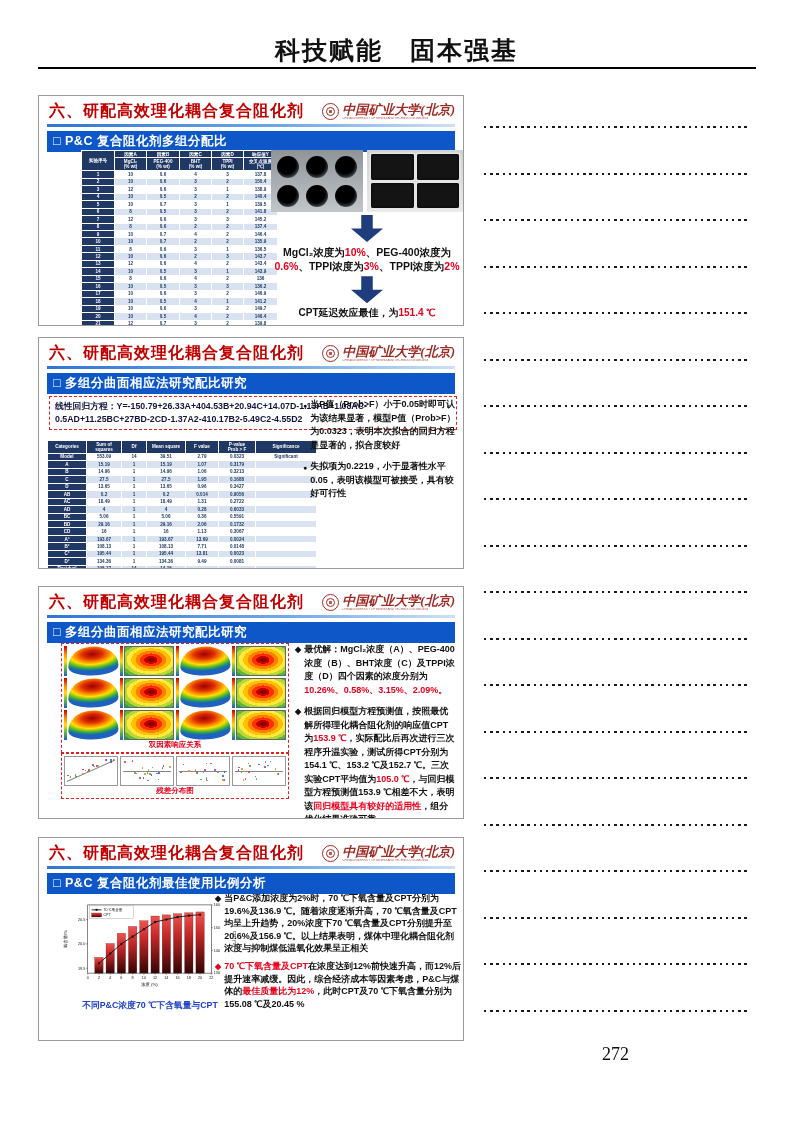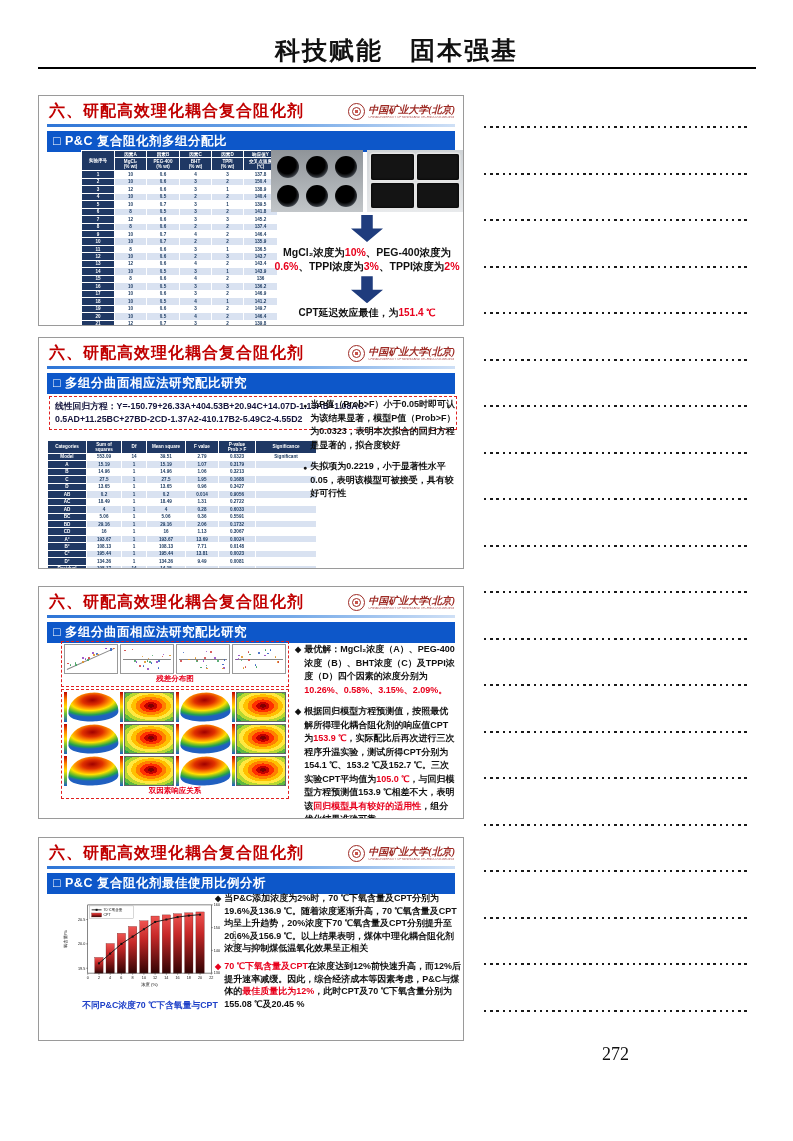--- a/index.html
+++ b/index.html
@@ -12,21 +12,21 @@
     font-family:"Liberation Serif",serif;font-size:25px;font-weight:bold;letter-spacing:2px;}
   .header-rule{position:absolute;top:67px;left:38px;width:718px;border-top:2px solid #000;}
 
   
   .slide{position:absolute;left:38px;width:424px;background:#fff;border:1px solid #9a9a9a;overflow:hidden;}
   .slide-head{display:flex;justify-content:space-between;align-items:flex-start;padding:5px 8px 1px 10px;}
   .slide-title{color:#c00000;font-weight:900;font-size:16px;letter-spacing:1px;white-space:nowrap;}
   .logo{display:flex;align-items:center;gap:3px;padding-top:2px;}
   .emblem{width:15px;height:15px;border-radius:50%;border:1.4px solid #9e2b25;position:relative;background:#fff;flex:0 0 auto;}
   .emblem::after{content:"";position:absolute;left:3px;top:3px;right:3px;bottom:3px;border-radius:50%;border:1px solid #9e2b25;background:radial-gradient(circle,#c8524a 30%,#fff 32%);}
-  .logo-cn{color:#9e2b25;font-family:"Liberation Serif",serif;font-style:italic;font-weight:bold;font-size:10px;white-space:nowrap;line-height:1;}
+  .logo-cn{color:#9e2b25;font-family:"Liberation Serif",serif;font-style:italic;font-weight:bold;font-size:13px;white-space:nowrap;line-height:1;}
   .logo-en{color:#b05050;font-size:3px;line-height:1;margin-top:1px;white-space:nowrap;overflow:hidden;}
   .title-rule{height:3px;margin:1px 8px 0;background:linear-gradient(90deg,#2e75d6,#74a9e8 60%,#cfe0f6);}
   .band{margin:4px 8px 0;background:#0d57c9;color:#fff;font-weight:bold;font-size:12.5px;padding:2px 6px;letter-spacing:0.5px;}
   .content{position:absolute;left:8px;right:8px;top:54px;bottom:3px;}
 
   
   .dtab{border-collapse:collapse;table-layout:fixed;width:100%;}
   .dtab th,.dtab td{font-size:4.6px;font-weight:bold;text-align:center;padding:0.6px 1px;
      color:#17365d;white-space:pre-line;line-height:1.15;border:0.4px solid #fff;overflow:hidden;}
   .dtab th{background:#1f3864;color:#fff;}
@@ -532,20 +532,73 @@
       <span>
         <div class="logo-cn">中国矿业大学(北京)</div>
         <div class="logo-en">CHINA UNIVERSITY OF MINING AND TECHNOLOGY-BEIJING</div>
       </span>
     </div>
   </div>
   <div class="title-rule"></div>
   <div class="band">□ 多组分曲面相应法研究配比研究</div>
   <div class="content">
     <div class="s3-left">
+      <div class="dashed-box" style="margin-top:2px;">
+        <div class="resp-grid">
+          <div class="pcell">
+              <div class="cbar"></div>
+              <div class="surf"></div>
+            </div>
+          <div class="pcell">
+              <div class="cbar"></div>
+              <div class="cont"></div>
+            </div>
+          <div class="pcell">
+              <div class="cbar"></div>
+              <div class="surf"></div>
+            </div>
+          <div class="pcell">
+              <div class="cbar"></div>
+              <div class="cont"></div>
+            </div>
+          <div class="pcell">
+              <div class="cbar"></div>
+              <div class="surf"></div>
+            </div>
+          <div class="pcell">
+              <div class="cbar"></div>
+              <div class="cont"></div>
+            </div>
+          <div class="pcell">
+              <div class="cbar"></div>
+              <div class="surf"></div>
+            </div>
+          <div class="pcell">
+              <div class="cbar"></div>
+              <div class="cont"></div>
+            </div>
+          <div class="pcell">
+              <div class="cbar"></div>
+              <div class="surf"></div>
+            </div>
+          <div class="pcell">
+              <div class="cbar"></div>
+              <div class="cont"></div>
+            </div>
+          <div class="pcell">
+              <div class="cbar"></div>
+              <div class="surf"></div>
+            </div>
+          <div class="pcell">
+              <div class="cbar"></div>
+              <div class="cont"></div>
+            </div>
+        </div>
+        <div class="panel-label">双因素响应关系</div>
+      </div>
       <div class="dashed-box">
         <div class="scatter-row">
           <div class="mini-scatter">
               <div class="tline" style="left: 4%; bottom: 12%; width: 100%; transform: rotate(-24deg); transform-origin: left bottom;"></div>
               <div class="dot" style="left: 4%; top: 63.4%; background: rgb(208, 64, 64);"></div>
               <div class="dot" style="left: 86.9521%; top: 9.28%; background: rgb(48, 96, 192);"></div>
               <div class="dot" style="left: 9.14964%; top: 69.1306%; background: rgb(64, 160, 96);"></div>
               <div class="dot" style="left: 54.24%; top: 32.4905%; background: rgb(224, 144, 32);"></div>
               <div class="dot" style="left: 37.636%; top: 46.7083%; background: rgb(144, 64, 192);"></div>
               <div class="dot" style="left: 44.8132%; top: 44.2087%; background: rgb(208, 64, 64);"></div>
@@ -628,73 +681,20 @@
               <div class="dot" style="left: 15.9833%; top: 40.8738%; background: rgb(224, 144, 32);"></div>
               <div class="dot" style="left: 9.68896%; top: 34.9148%; background: rgb(144, 64, 192);"></div>
               <div class="dot" style="left: 22.6995%; top: 76.3236%; background: rgb(208, 64, 64);"></div>
               <div class="dot" style="left: 48.1236%; top: 24.7491%; background: rgb(48, 96, 192);"></div>
               <div class="dot" style="left: 43.6621%; top: 76.3519%; background: rgb(64, 160, 96);"></div>
               <div class="dot" style="left: 18.2726%; top: 80.0035%; background: rgb(224, 144, 32);"></div>
               <div class="dot" style="left: 6.3725%; top: 49.6279%; background: rgb(144, 64, 192);"></div>
             </div>
         </div>
         <div class="panel-label">残差分布图</div>
-      </div>
-      <div class="dashed-box" style="margin-top:2px;">
-        <div class="resp-grid">
-          <div class="pcell">
-              <div class="cbar"></div>
-              <div class="surf"></div>
-            </div>
-          <div class="pcell">
-              <div class="cbar"></div>
-              <div class="cont"></div>
-            </div>
-          <div class="pcell">
-              <div class="cbar"></div>
-              <div class="surf"></div>
-            </div>
-          <div class="pcell">
-              <div class="cbar"></div>
-              <div class="cont"></div>
-            </div>
-          <div class="pcell">
-              <div class="cbar"></div>
-              <div class="surf"></div>
-            </div>
-          <div class="pcell">
-              <div class="cbar"></div>
-              <div class="cont"></div>
-            </div>
-          <div class="pcell">
-              <div class="cbar"></div>
-              <div class="surf"></div>
-            </div>
-          <div class="pcell">
-              <div class="cbar"></div>
-              <div class="cont"></div>
-            </div>
-          <div class="pcell">
-              <div class="cbar"></div>
-              <div class="surf"></div>
-            </div>
-          <div class="pcell">
-              <div class="cbar"></div>
-              <div class="cont"></div>
-            </div>
-          <div class="pcell">
-              <div class="cbar"></div>
-              <div class="surf"></div>
-            </div>
-          <div class="pcell">
-              <div class="cbar"></div>
-              <div class="cont"></div>
-            </div>
-        </div>
-        <div class="panel-label">双因素响应关系</div>
       </div>
     </div>
     <div class="s3-bullets bullets">
         <div class="bullet">
           <span class="marker">◆</span>
           <span class="btext"><span>最优解：MgCl₂浓度（A）、PEG-400浓度（B）、BHT浓度（C）及TPPI浓度（D）四个因素的浓度分别为</span><span class="red">10.26%、0.58%、3.15%、2.09%。</span></span>
         </div>
         <div class="bullet">
           <span class="marker">◆</span>
           <span class="btext"><span>根据回归模型方程预测值，按照最优解所得理化耦合阻化剂的响应值CPT为</span><span class="red">153.9 ℃</span><span>，实际配比后再次进行三次程序升温实验，测试所得CPT分别为154.1 ℃、153.2 ℃及152.7 ℃。三次实验CPT平均值为</span><span class="red">105.0 ℃</span><span>，与回归模型方程预测值153.9 ℃相差不大，表明该</span><span class="red">回归模型具有较好的适用性</span><span>，组分优化结果准确可靠</span></span>

